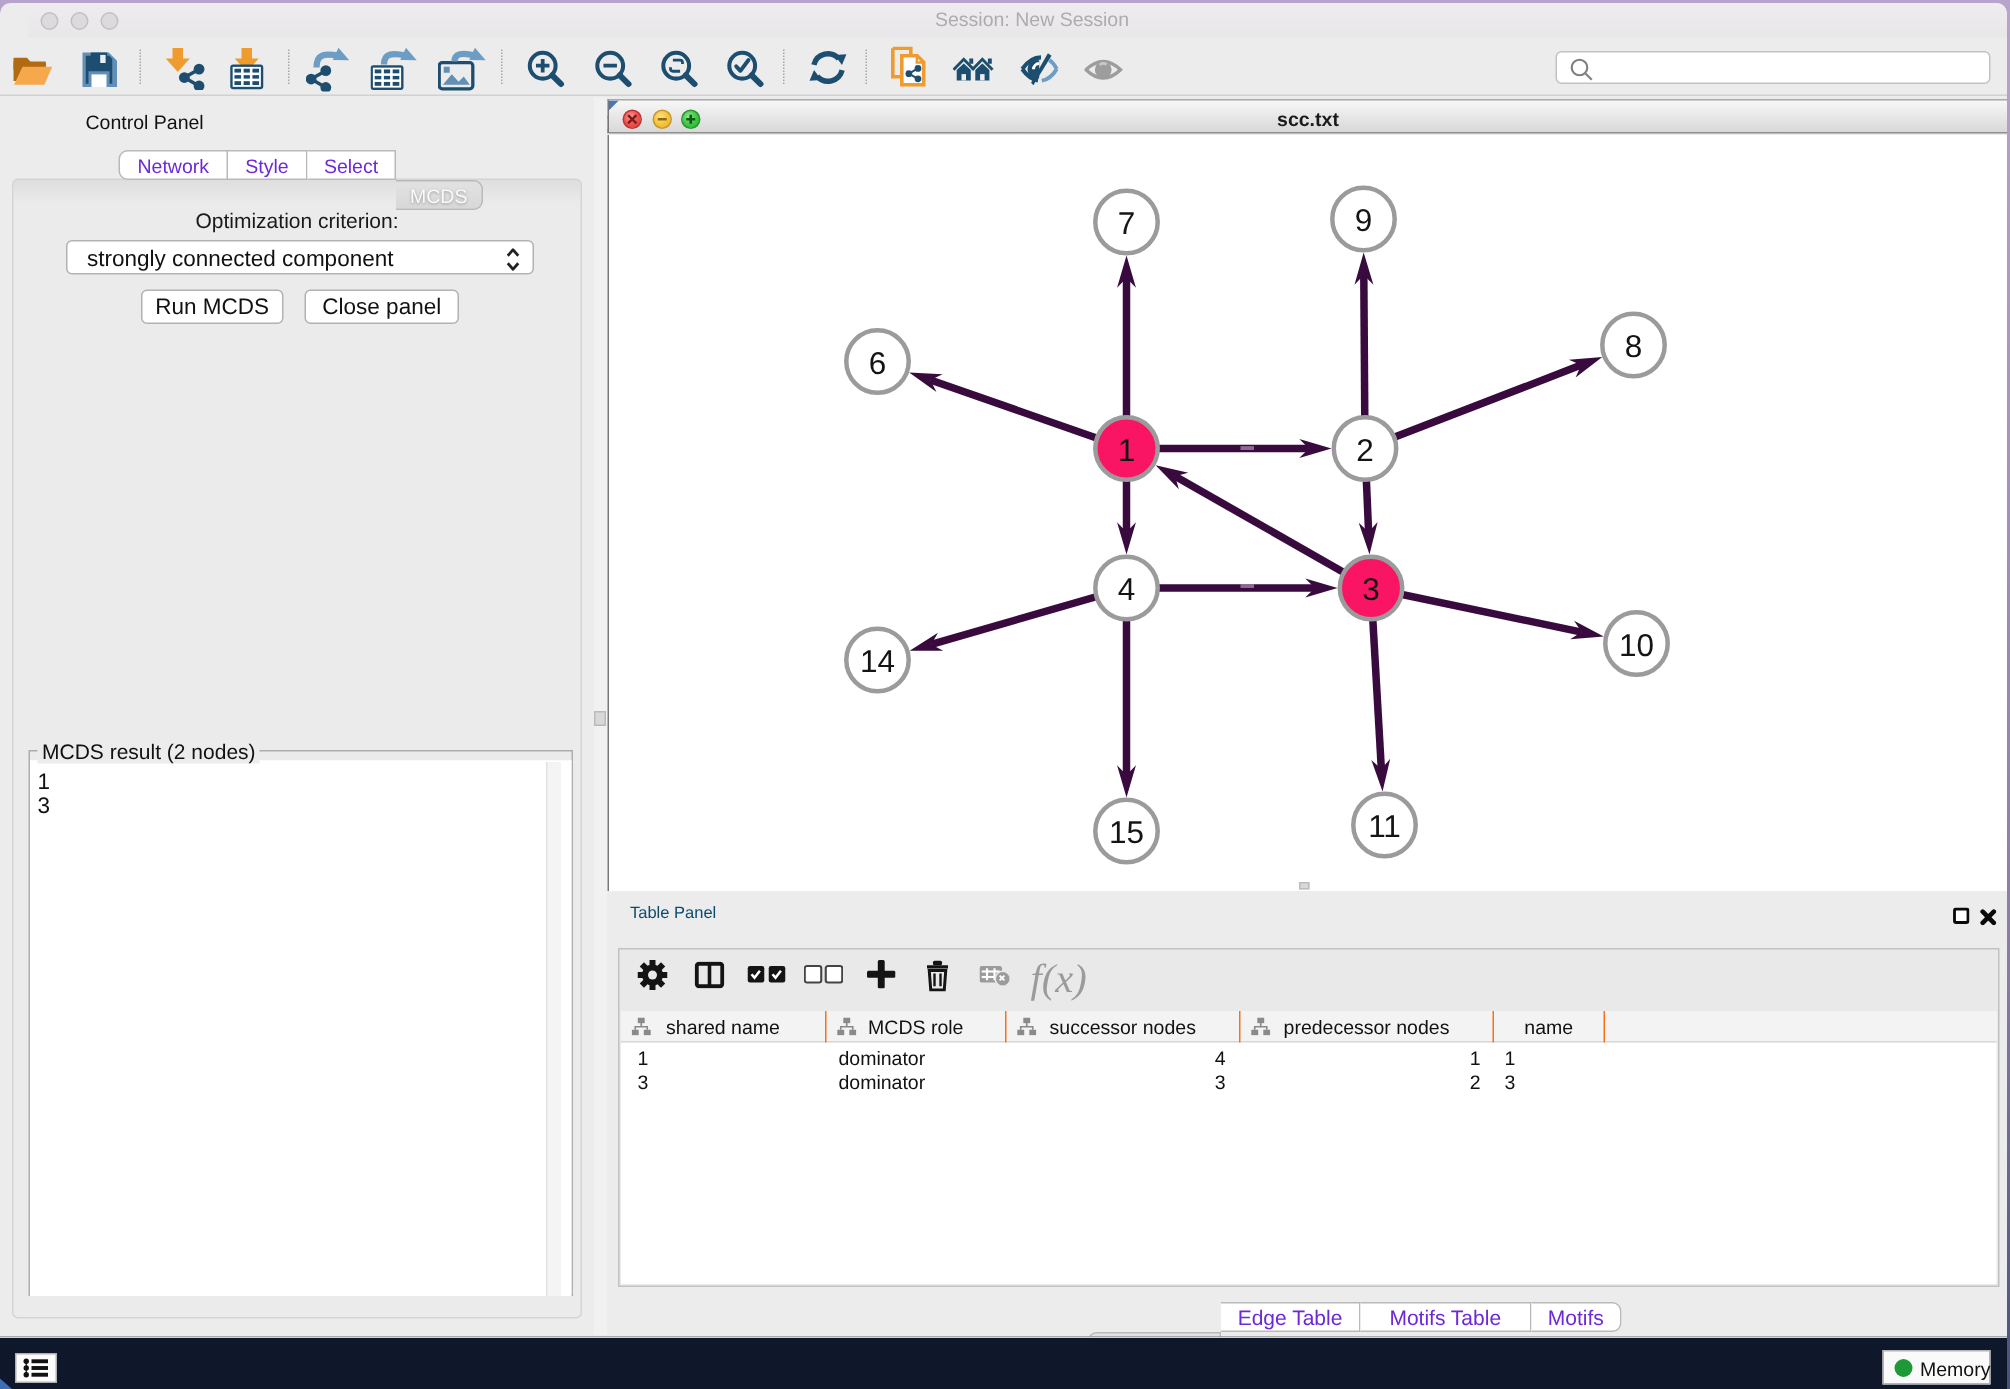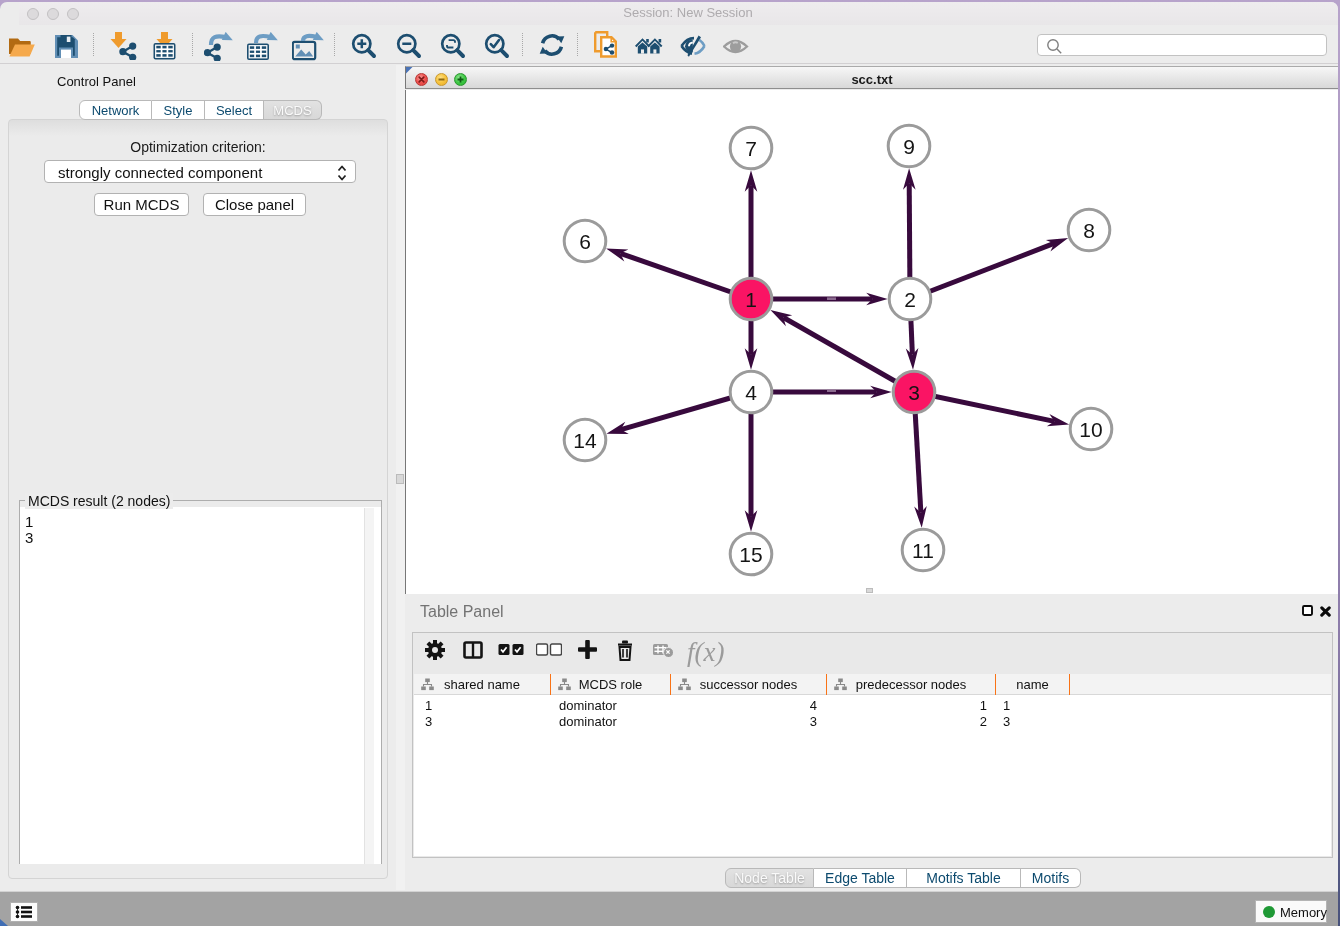--- a/index.html
+++ b/index.html
@@ -18,24 +18,24 @@
 
 #leftpanel { position:absolute; left:0; top:63px; width:396px; height:825px; background:#ececec; }
 #vdivider { position:absolute; left:396px; top:63px; width:9px; height:825px; background:#f1f1f1; }
 #vdivider .knob { position:absolute; left:0px; top:409px; width:8px; height:10px; background:#d8d8d8; border:1px solid #bbb; }
 #rightarea { position:absolute; left:405px; top:63px; width:933px; height:825px; background:#ececec; }
 
 #cp-head { position:absolute; left:0; top:0; width:100%; height:30px;margin-left:43px; }
 #cp-head .lbl { position:absolute; left:14px; top:9px; font-size:13px; color:#111; }
 
 .seg { display:flex; position:absolute; }
-.seg .s { background:#fff; border:1px solid #b9b9b9; border-left:none; font-size:13px; color:#0c4a6e; text-align:center; display:flex; align-items:center; justify-content:center; }
+.seg .s { background:#fff; border:1px solid #b9b9b9; border-left:none; font-size:13px; color:#6d28d9; text-align:center; display:flex; align-items:center; justify-content:center; }
 .seg .s:first-child { border-left:1px solid #b9b9b9; border-radius:6px 0 0 6px; }
 .seg .s:last-child { border-radius:0 6px 6px 0; }
-.seg .sel { background:linear-gradient(#e2e2e2,#d8d8d8); color:#fafafa; text-shadow:0 1px 2px #999; }
+.seg .sel { background:linear-gradient(#e2e2e2,#d8d8d8); color:#fafafa; text-shadow:0 1px 2px #999;margin-top:20px; }
 #cp-tabs { left:79px; top:35px; }
 #cp-tabs .s { height:20px; }
 #cp-content { position:absolute; left:8px; top:54px; width:380px; height:760px; border:1px solid #d4d4d4; border-radius:4px; background:linear-gradient(#dedede, #ebebeb 16px); }
 #opt-label { position:absolute; left:0; top:74px; width:396px; text-align:center; font-size:14px; color:#1a1a1a; }
 #opt-select { position:absolute; left:44px; top:95px; width:312px; height:23px; background:#fff; border:1px solid #b2b2b2; border-radius:4px; font-size:15px; color:#111; }
 #opt-select .txt { position:absolute; left:13px; top:3px; }
 .btn { position:absolute; height:23px; background:#fff; border:1px solid #b2b2b2; border-radius:4px; font-size:15px; color:#111; text-align:center; line-height:21px; }
 #mcds-fieldset { position:absolute; left:19px; top:428px; width:363px; height:371px; }
 #mcds-fieldset .border { position:absolute; left:0; top:7px; width:100%; height:364px; border:1px solid #adadad; }
 #mcds-fieldset .legend { position:absolute; left:6px; top:0px; background:#ececec; padding:0 3px; font-size:14px; color:#111; z-index:3; }
@@ -43,32 +43,32 @@
 #mcds-text .ln { margin-left:5px; font-size:15px; color:#111; line-height:16px; }
 #mcds-scroll { position:absolute; right:7px; top:0px; width:10px; height:356px; background:#f4f4f4; border-left:1px solid #e2e2e2; }
 
 #netframe { position:absolute; left:0; top:1px; width:933px; height:528px; }
 #nf-title { position:absolute; left:0; top:0; width:100%; height:23px; background:linear-gradient(#f7f7f7,#d8d8d8); border-left:1px solid #777; border-top:1px solid #aaa; border-bottom:1px solid #8e8e8e; }
 #nf-title .t { position:absolute; width:100%; text-align:center; top:5px; font-size:13px; color:#1a1a1a; font-weight:bold; }
 .tl { position:absolute; top:6px; width:13px; height:13px; border-radius:50%; }
 #nf-canvas { position:absolute; left:0; top:24px; width:933px; height:504px; background:#fff; border-left:1px solid #777; }
 
 #tablepanel { position:absolute; left:0; top:533px; width:933px; height:292px; background:#ececec; }
-#tp-head .lbl { position:absolute; left:15px; top:5px; font-size:16px; color:#737373; }
+#tp-head .lbl { position:absolute; left:15px; top:5px; font-size:11px; color:#0c4a6e; }
 #tp-box { position:absolute; left:7px; top:34px; width:921px; height:226px; border:1px solid #c2c2c2; background:#e9e9e9; }
 #tp-toolbar { position:absolute; left:0; top:0; width:100%; height:40px; }
 #tp-table { position:absolute; left:1px; top:41px; width:917px; height:182px; background:#fff; }
 #tp-thead { position:absolute; left:0; top:0; width:100%; height:21px; background:#f3f3f3; border-bottom:1px solid #d8d8d8; }
 #tp-thead .col { position:absolute; top:0; height:21px; border-right:1px solid #f97316; font-size:13px; color:#111; text-align:center; line-height:21px; }
 .trow { position:absolute; width:100%; height:16px; font-size:13px; color:#111; }
 .trow span { position:absolute; }
 #tp-tabs { left:288px; top:270px;padding-left:32px; }
 #tp-tabs .s { height:20px; font-size:14px; }
 
-#statusbar { position:absolute; left:0; top:889px; width:1338px; height:35px; background:#a3a3a3; border-top:1px solid #d2d2d2; }
+#statusbar { position:absolute; left:0; top:889px; width:1338px; height:35px; background:#0f172a; border-top:1px solid #d2d2d2; }
 #listbtn { position:absolute; left:10px; top:10px; width:28px; height:20px; background:#fcfcfc; border:1px solid #b0b0b0; }
 #membtn { position:absolute; right:11px; top:8px; width:72px; height:23px; background:#fafafa; border:1px solid #b4b4b4; font-size:13px; color:#111; }
 #membtn .dot { position:absolute; left:7px; top:5px; width:12px; height:12px; border-radius:50%; background:#1f9935; }
 #membtn .mt { position:absolute; left:24px; top:4px; }
 </style>
 </head>
 <body>
 <div id="win">
   <div id="titlebar">
     <div class="circ" style="left:8px"></div>

